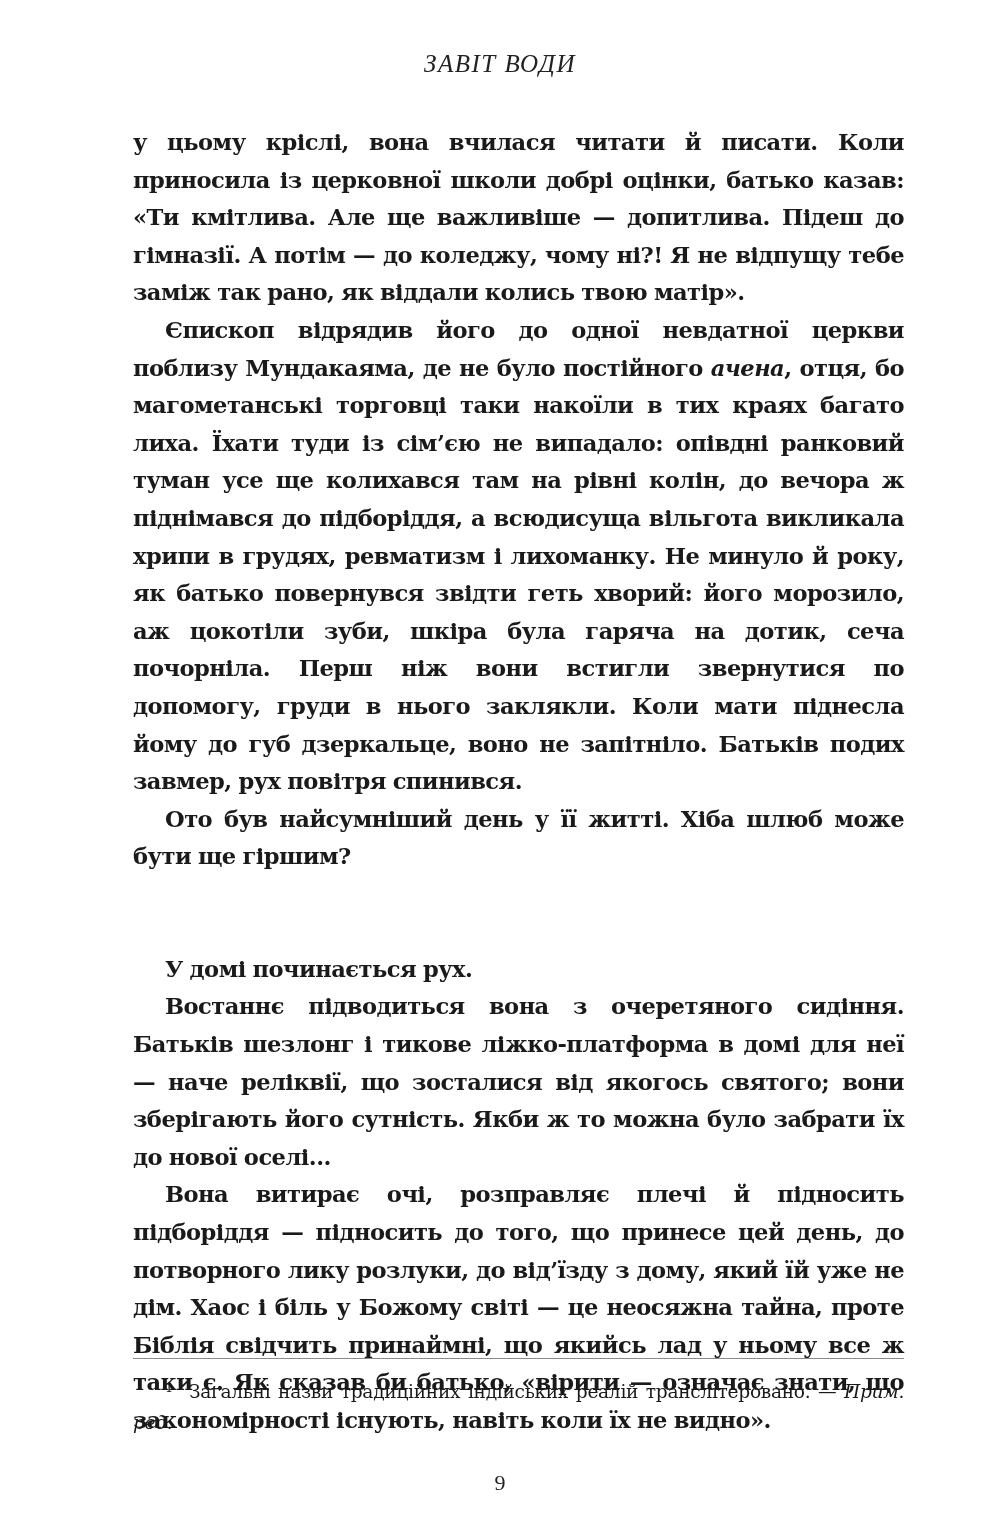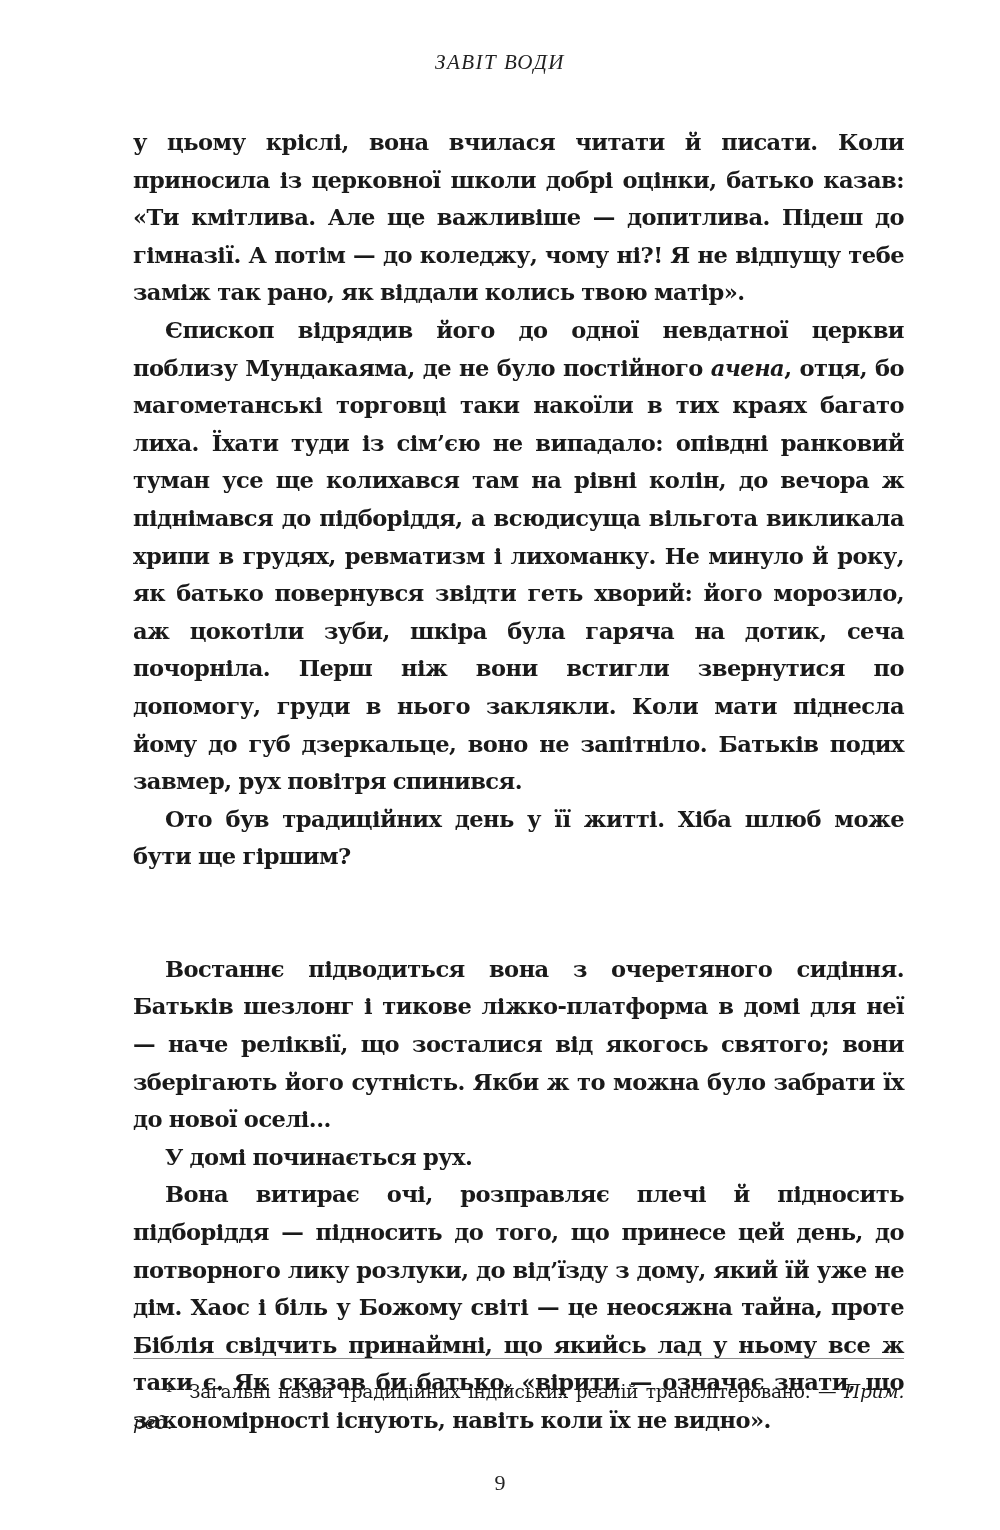--- a/index.html
+++ b/index.html
@@ -4,21 +4,21 @@
 <style>
   html, body { margin: 0; padding: 0; background: #ffffff; }
   body {
     width: 1000px; height: 1530px; position: relative; overflow: hidden;
     font-family: "DejaVu Serif", "Liberation Serif", serif;
     color: #1a1a1a;
   }
   .running-head {
     position: absolute; top: 50px; left: 0; width: 1000px; text-align: center;
     font-family: "Liberation Serif", serif; font-style: italic;
-    font-size: 21px; letter-spacing: 1.5px; color: #222;
+    font-size: 25px; letter-spacing: 1.5px; color: #222;
   }
   .text-block {
     position: absolute; left: 133px; width: 771px; top: 124px;
     font-size: 22.6px; line-height: 37.6px; text-align: justify;
     letter-spacing: -0.55px; word-spacing: -0.5px;
   }
   .text-block p { margin: 0; text-indent: 0; font-weight: bold; }
   .text-block p.indent { text-indent: 32px; }
   .section-gap { height: 75px; }
   .text-block em { font-style: italic; margin-top: 48px; }
@@ -40,24 +40,24 @@
   }
 </style>
 </head>
 <body>
 
 <div class="running-head">ЗАВІТ ВОДИ</div>
 
 <div class="text-block">
   <p>у цьому кріслі, вона вчилася читати й писати. Коли приносила із церковної школи добрі оцінки, батько казав: «Ти кмітлива. Але ще важливіше — допитлива. Підеш до гімназії. А потім — до коледжу, чому ні?! Я не відпущу тебе заміж так рано, як віддали колись твою матір».</p>
   <p class="indent"><span>Єпископ відрядив його до одної невдатної церкви поблизу Мундакаяма, де не було постійного </span><em>ачена</em><span>, отця, бо магометанські торговці таки накоїли в тих краях багато лиха. Їхати туди із сім’єю не випадало: опівдні ранковий туман усе ще колихався там на рівні колін, до вечора ж піднімався до підборіддя, а всюдисуща вільгота викликала хрипи в грудях, ревматизм і лихоманку. Не минуло й року, як батько повернувся звідти геть хворий: його морозило, аж цокотіли зуби, шкіра була гаряча на дотик, сеча почорніла. Перш ніж вони встигли звернутися по допомогу, груди в нього заклякли. Коли мати піднесла йому до губ дзеркальце, воно не запітніло. Батьків подих завмер, рух повітря спинився.</span></p>
-  <p class="indent">Ото був традиційних день у її житті. Хіба шлюб може бути ще гіршим?</p>
+  <p class="indent">Ото був найсумніший день у її житті. Хіба шлюб може бути ще гіршим?</p>
   <div class="section-gap"></div>
+  <p class="indent">У домі починається рух.</p>
   <p class="indent">Востаннє підводиться вона з очеретяного сидіння. Батьків шезлонг і тикове ліжко-платформа в домі для неї — наче реліквії, що зосталися від якогось святого; вони зберігають його сутність. Якби ж то можна було забрати їх до нової оселі...</p>
-  <p class="indent">У домі починається рух.</p>
   <p class="indent">Вона витирає очі, розправляє плечі й підносить підборіддя — підносить до того, що принесе цей день, до потворного лику розлуки, до від’їзду з дому, який їй уже не дім. Хаос і біль у Божому світі — це неосяжна тайна, проте Біблія свідчить принаймні, що якийсь лад у ньому все ж таки є. Як сказав би батько, «вірити — означає знати, що закономірності існують, навіть коли їх не видно».</p>
 </div>
 
 <div class="footnote-rule"></div>
 
 <div class="footnote">
   <p><span class="fn-num">1</span><span>Загальні назви традиційних індійських реалій транслітеровано. — </span><em>Прим. ред.</em></p>
 </div>
 
 <div class="page-number">9</div>

